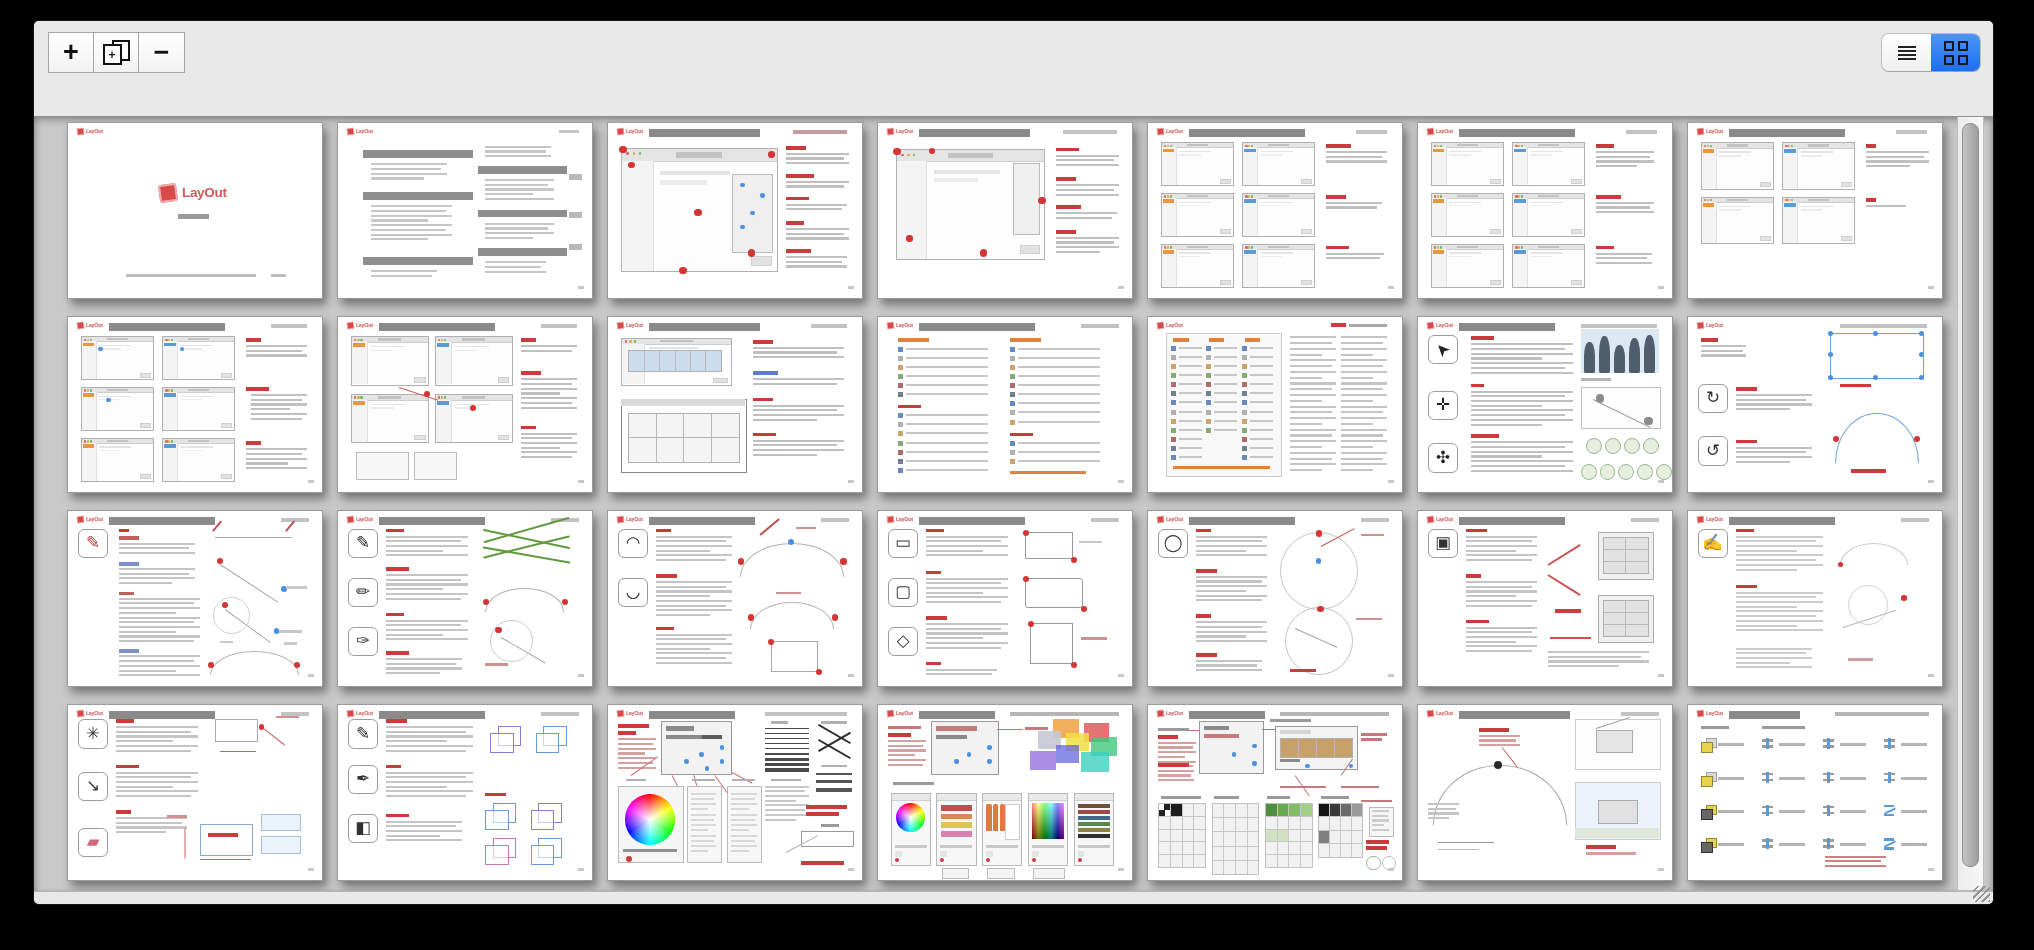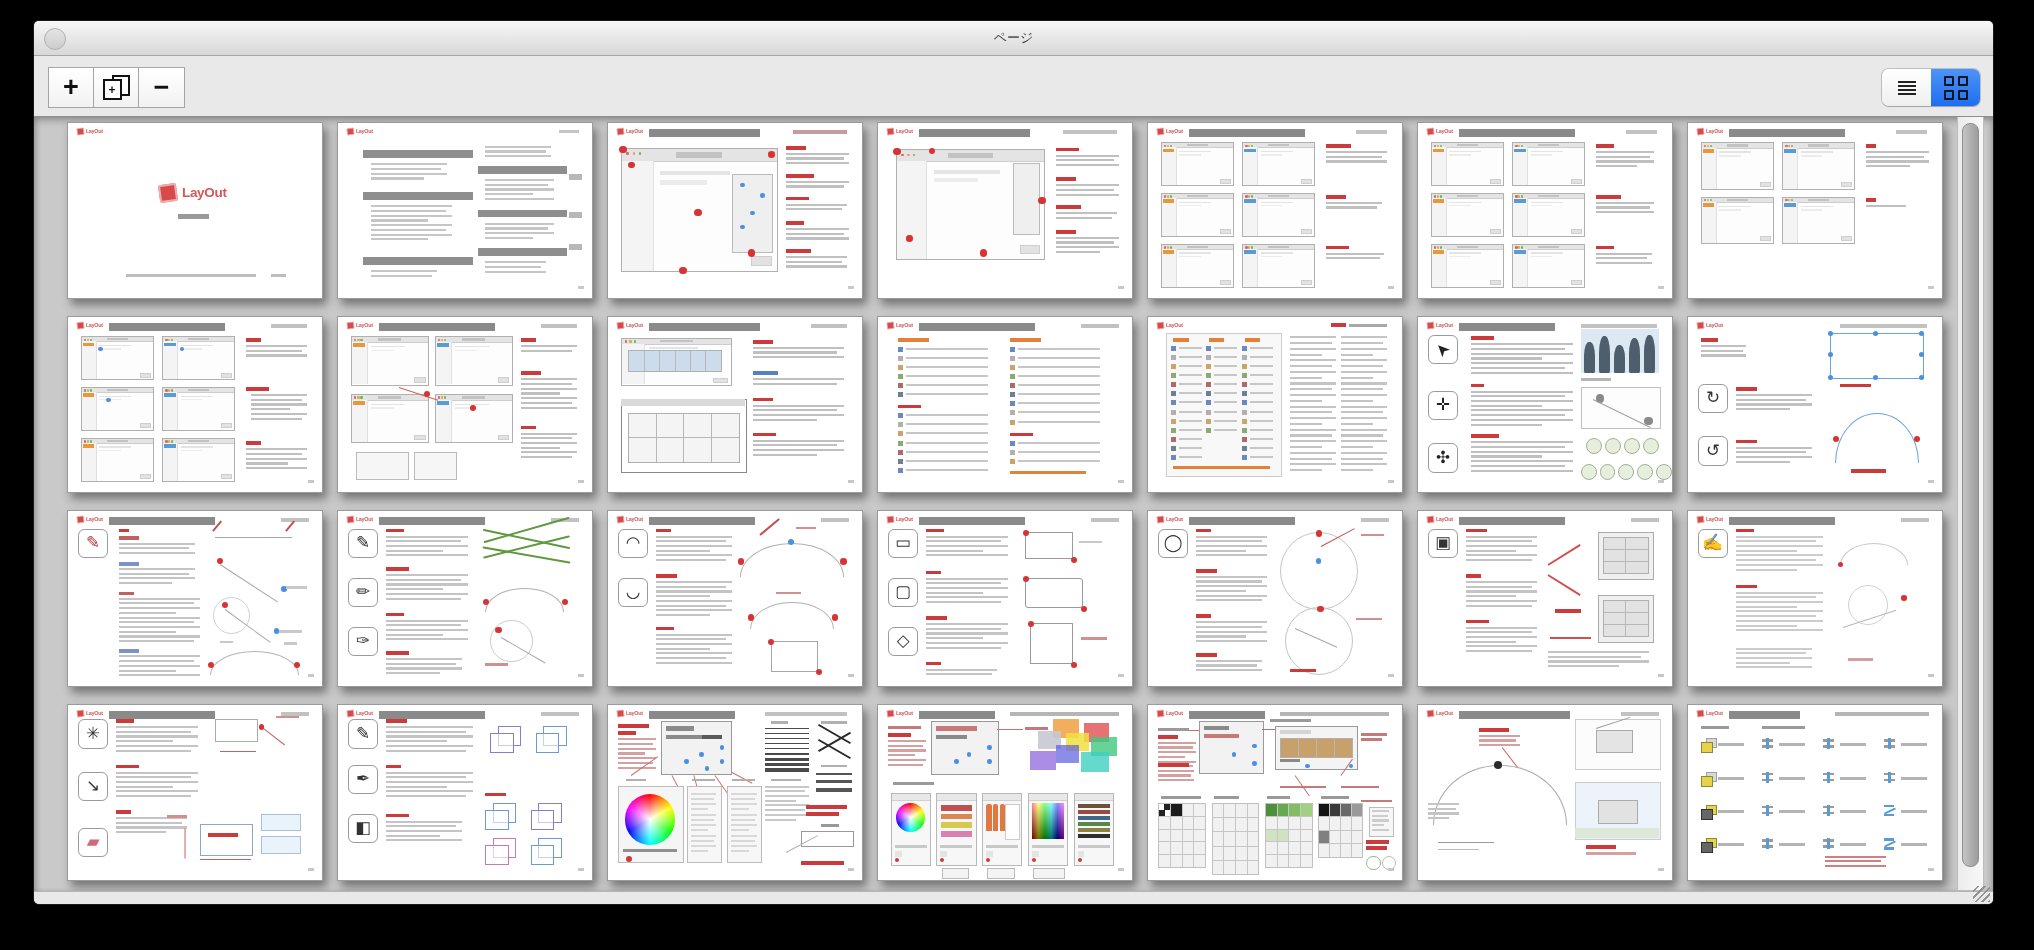--- a/index.html
+++ b/index.html
@@ -40,24 +40,20 @@
   .grip{position:absolute;right:3px;bottom:2px;width:17px;height:16px;opacity:.9;
     background:repeating-linear-gradient(135deg,transparent 0 3px,#8a8a8a 3px 4.6px);}
   .page{position:absolute;width:254px;height:175px;background:#fff;border:1px solid #9b9b9b;
     box-shadow:4px 6px 9px rgba(0,0,0,.42);overflow:hidden;cursor:pointer;}
 </style>
 </head>
 <body>
 
 <div class="canvas">
   <div class="window">
-    <div class="titlebar">
-      <div class="close"></div>
-      <div class="title">ページ</div>
-    </div>
     <div class="toolbar">
       <div class="btn-group">
         <button class="tbtn">
           <span class="glyph">+</span>
         </button>
         <button class="tbtn">
           <span class="dup">
             <span class="dup-back"></span>
             <span class="dup-front">
                 <i>+</i>

